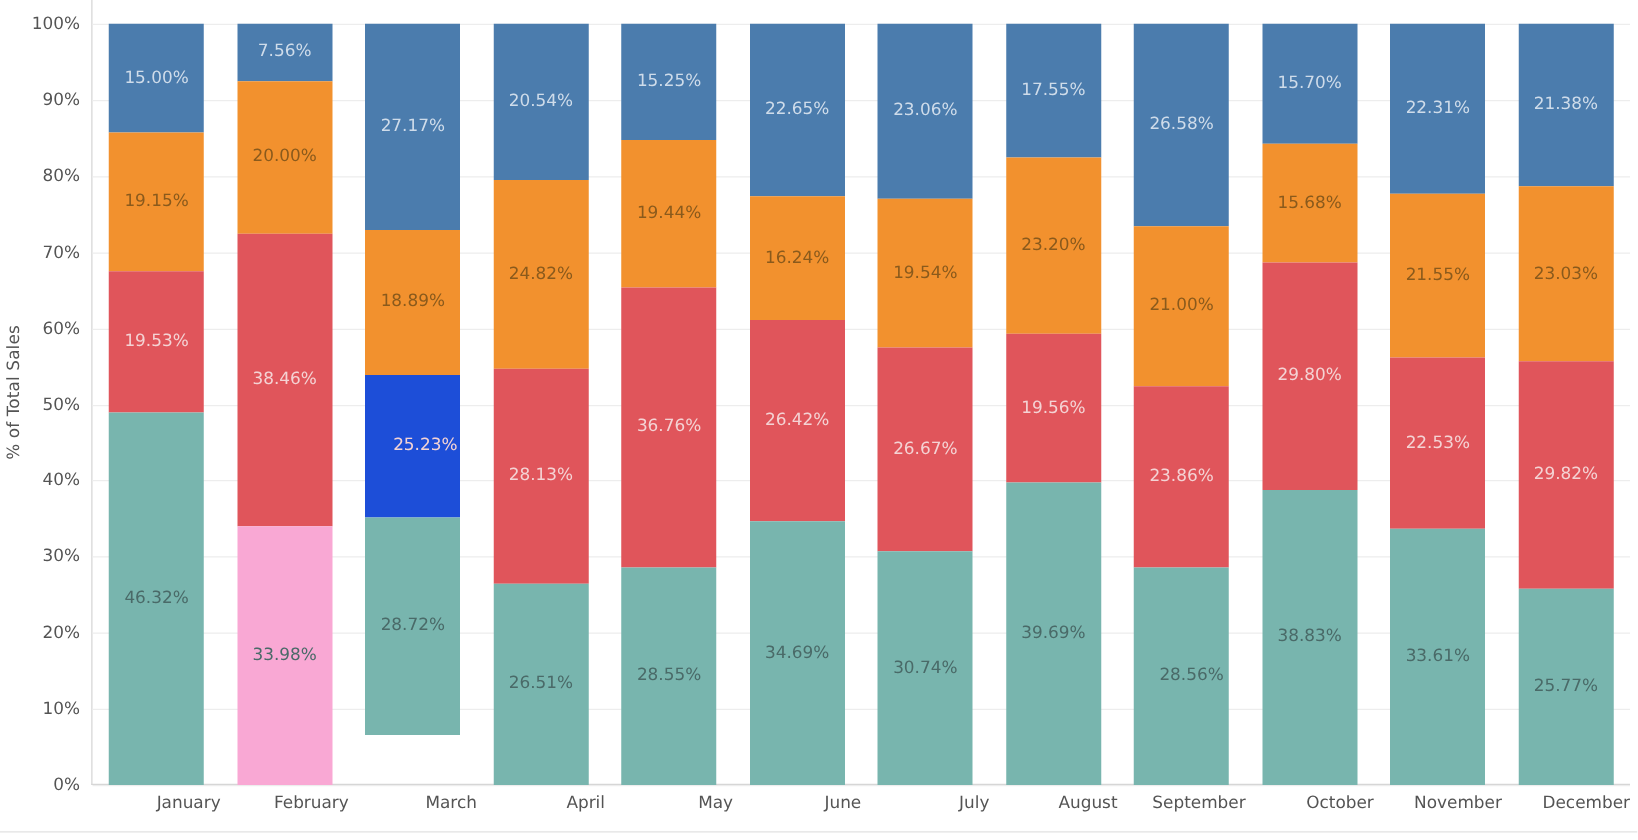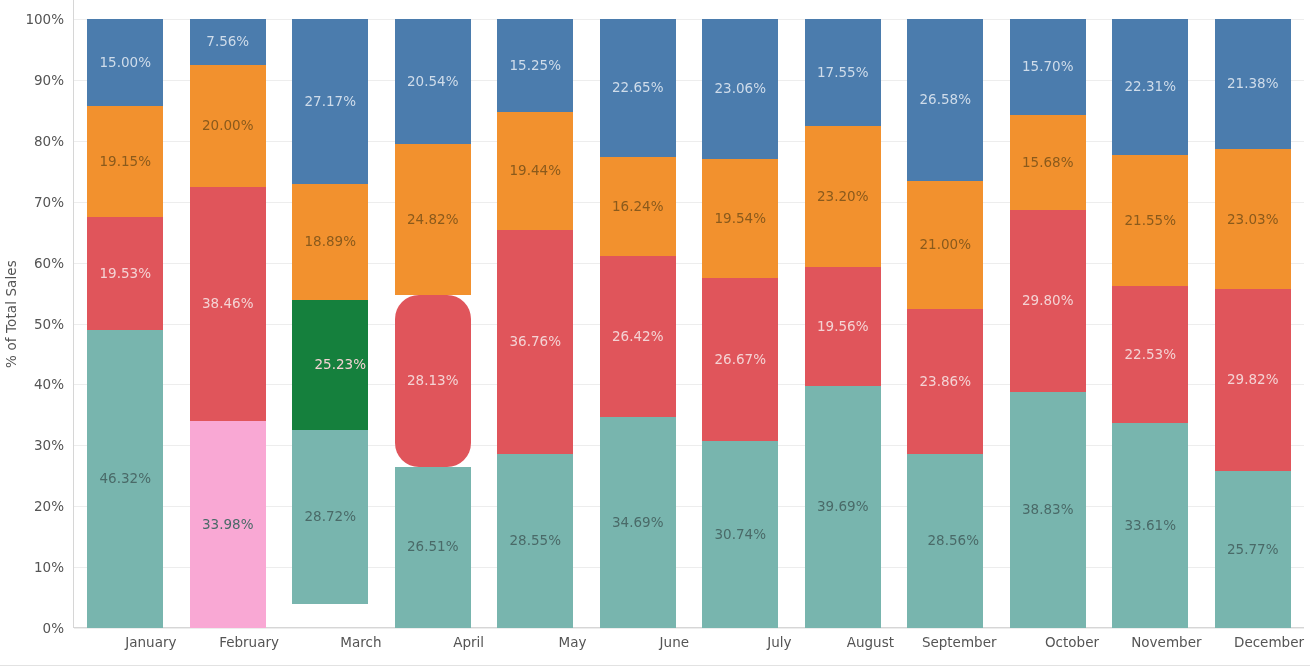--- a/index.html
+++ b/index.html
@@ -231,37 +231,37 @@
           </div>
         </div>
         <div class="bar-col" style="left: 218.25px; width: 76px;">
           <div class="bar-stack">
             <div class="seg s-blue" style="height: 165.47px; background: rgb(75, 124, 173);">
               <span class="seg-label">27.17%</span>
             </div>
             <div class="seg s-orange" style="height: 115.04px; background: rgb(242, 145, 46);">
               <span class="seg-label">18.89%</span>
             </div>
-            <div class="seg s-red" style="height: 130px; background: #15803d; padding-left: 20px;">
+            <div class="seg s-red" style="height: 114px; background: #1d4ed8; padding-left: 20px;">
               <span class="seg-label">25.23%</span>
             </div>
             <div class="seg s-teal" style="height: 174.9px; background: rgb(120, 181, 174);">
               <span class="seg-label">28.72%</span>
             </div>
           </div>
         </div>
         <div class="bar-col" style="left: 320.75px; width: 76px;">
           <div class="bar-stack">
             <div class="seg s-blue" style="height: 125.09px; background: rgb(75, 124, 173);">
               <span class="seg-label">20.54%</span>
             </div>
             <div class="seg s-orange" style="height: 151.15px; background: rgb(242, 145, 46);">
               <span class="seg-label">24.82%</span>
             </div>
-            <div class="seg s-red" style="height: 171.31px; background: rgb(224, 85, 91); border-radius: 24px;">
+            <div class="seg s-red" style="height: 171.31px; background: rgb(224, 85, 91);">
               <span class="seg-label">28.13%</span>
             </div>
             <div class="seg s-teal" style="height: 161.45px; background: rgb(120, 181, 174);">
               <span class="seg-label">26.51%</span>
             </div>
           </div>
         </div>
         <div class="bar-col" style="left: 423.25px; width: 76px;">
           <div class="bar-stack">
             <div class="seg s-blue" style="height: 92.87px; background: rgb(75, 124, 173);">

